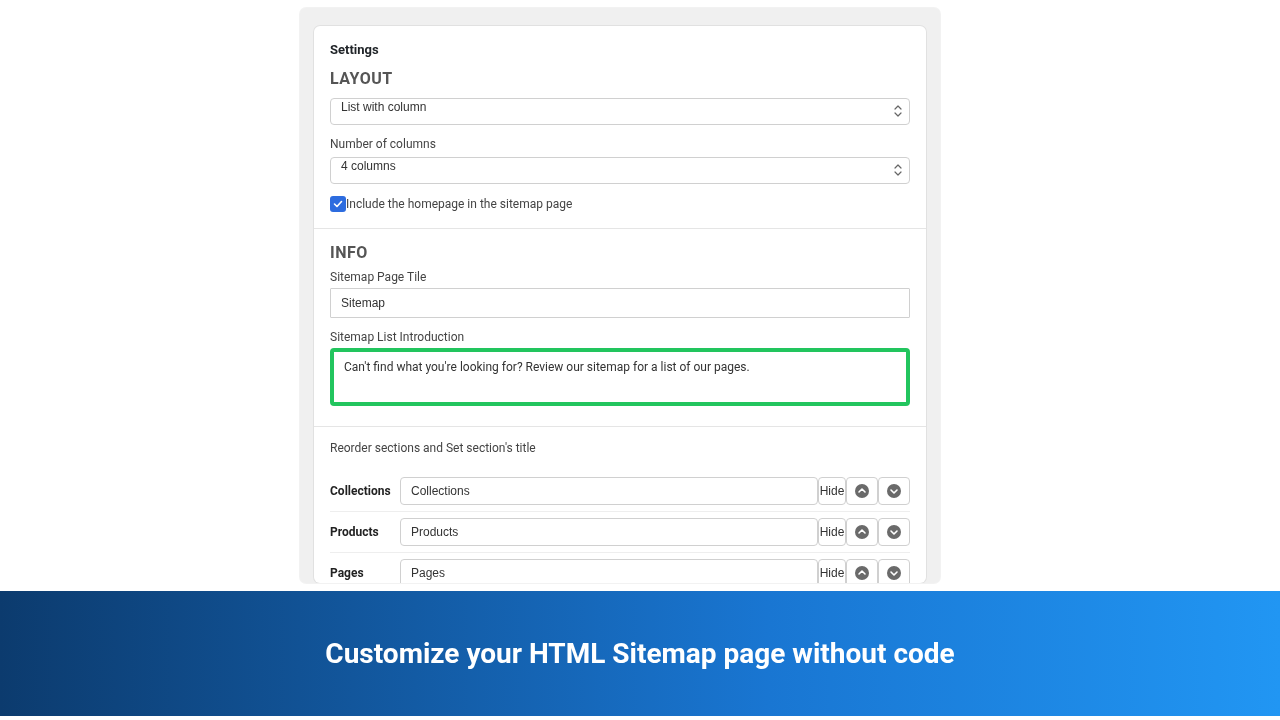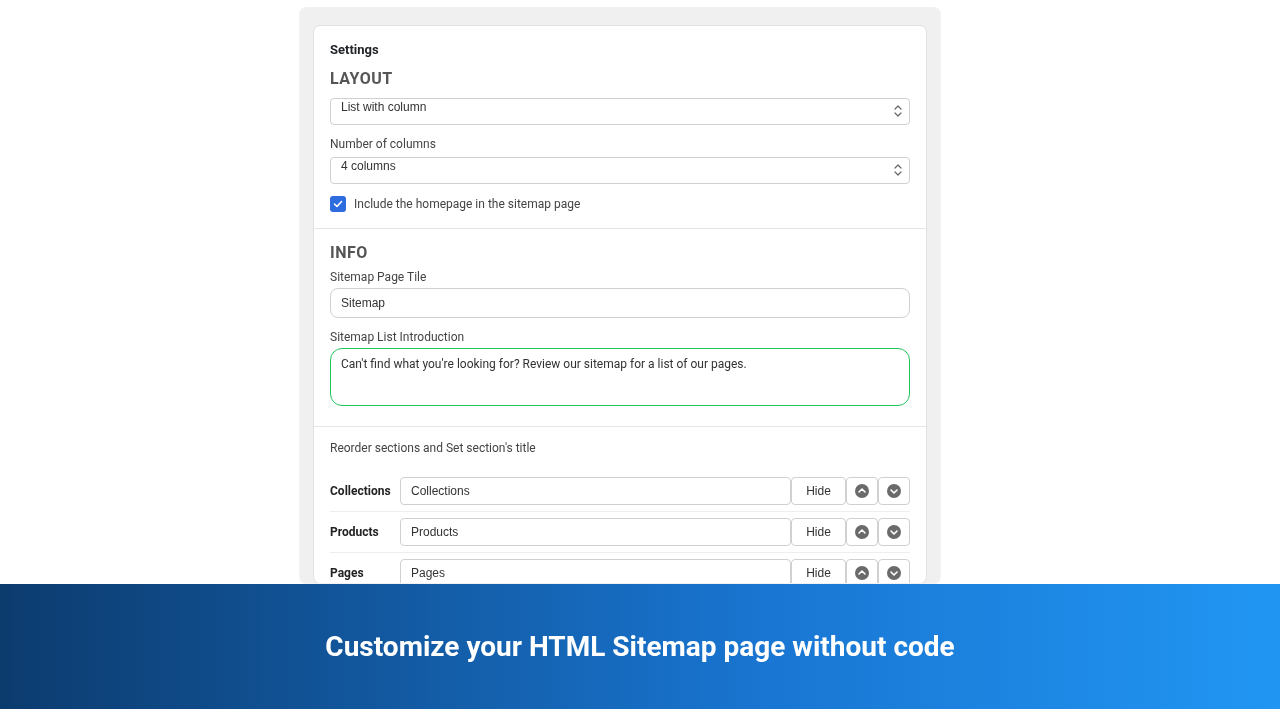--- a/index.html
+++ b/index.html
@@ -76,42 +76,41 @@
   transform: translateY(-50%);
   width: 8px;
   height: 12px;
   pointer-events: none;
 }
 .select-caret svg { display: block; }
 .input-text {
   width: 100%;
   height: 30px;
   border: 1px solid #d0d0d0;
-  border-radius: 8px;
+  border-radius: 1px;
   padding: 0 10px;
   font-size: 12px;
   color: #333;
   background: #fff;
 }
 .textarea {
   width: 100%;
   height: 58px;
-  border: 1px solid #22c55e;
-  border-radius: 12px;
+  border: 4px solid #22c55e;
+  border-radius: 4px;
   padding: 8px 10px;
   font-size: 12px;
   color: #333;
   background: #fff;
   resize: none;
   font-family: inherit;
 }
 .checkbox-row {
   display: flex;
   align-items: center;
-  gap: 8px;
   margin-top: 0;
 }
 .checkbox {
   width: 16px;
   height: 16px;
   background: #2d6cdf;
   border-radius: 3px;
   display: flex;
   align-items: center;
   justify-content: center;
@@ -161,31 +160,31 @@
   border-radius: 4px;
   background: #fff;
   font-size: 12px;
   color: #333;
   padding: 0 10px;
   cursor: pointer;
   display: flex;
   align-items: center;
   justify-content: center;
 }
-.btn-hide { width: 55px; }
+.btn-hide { width: 28px; }
 .btn-icon {
   width: 32px;
   padding: 0;
 }
 .btn-icon svg { display: block; }
 .banner {
   position: absolute;
   left: 0;
   right: 0;
-  bottom: 11px;
+  bottom: 4px;
   height: 125px;
   background: linear-gradient(90deg, #0c3b6e 0%, #1976d2 60%, #2196f3 100%);
   display: flex;
   align-items: center;
   justify-content: center;
 }
 .banner-text {
   color: #fff;
   font-size: 28px;
   font-weight: 700;

